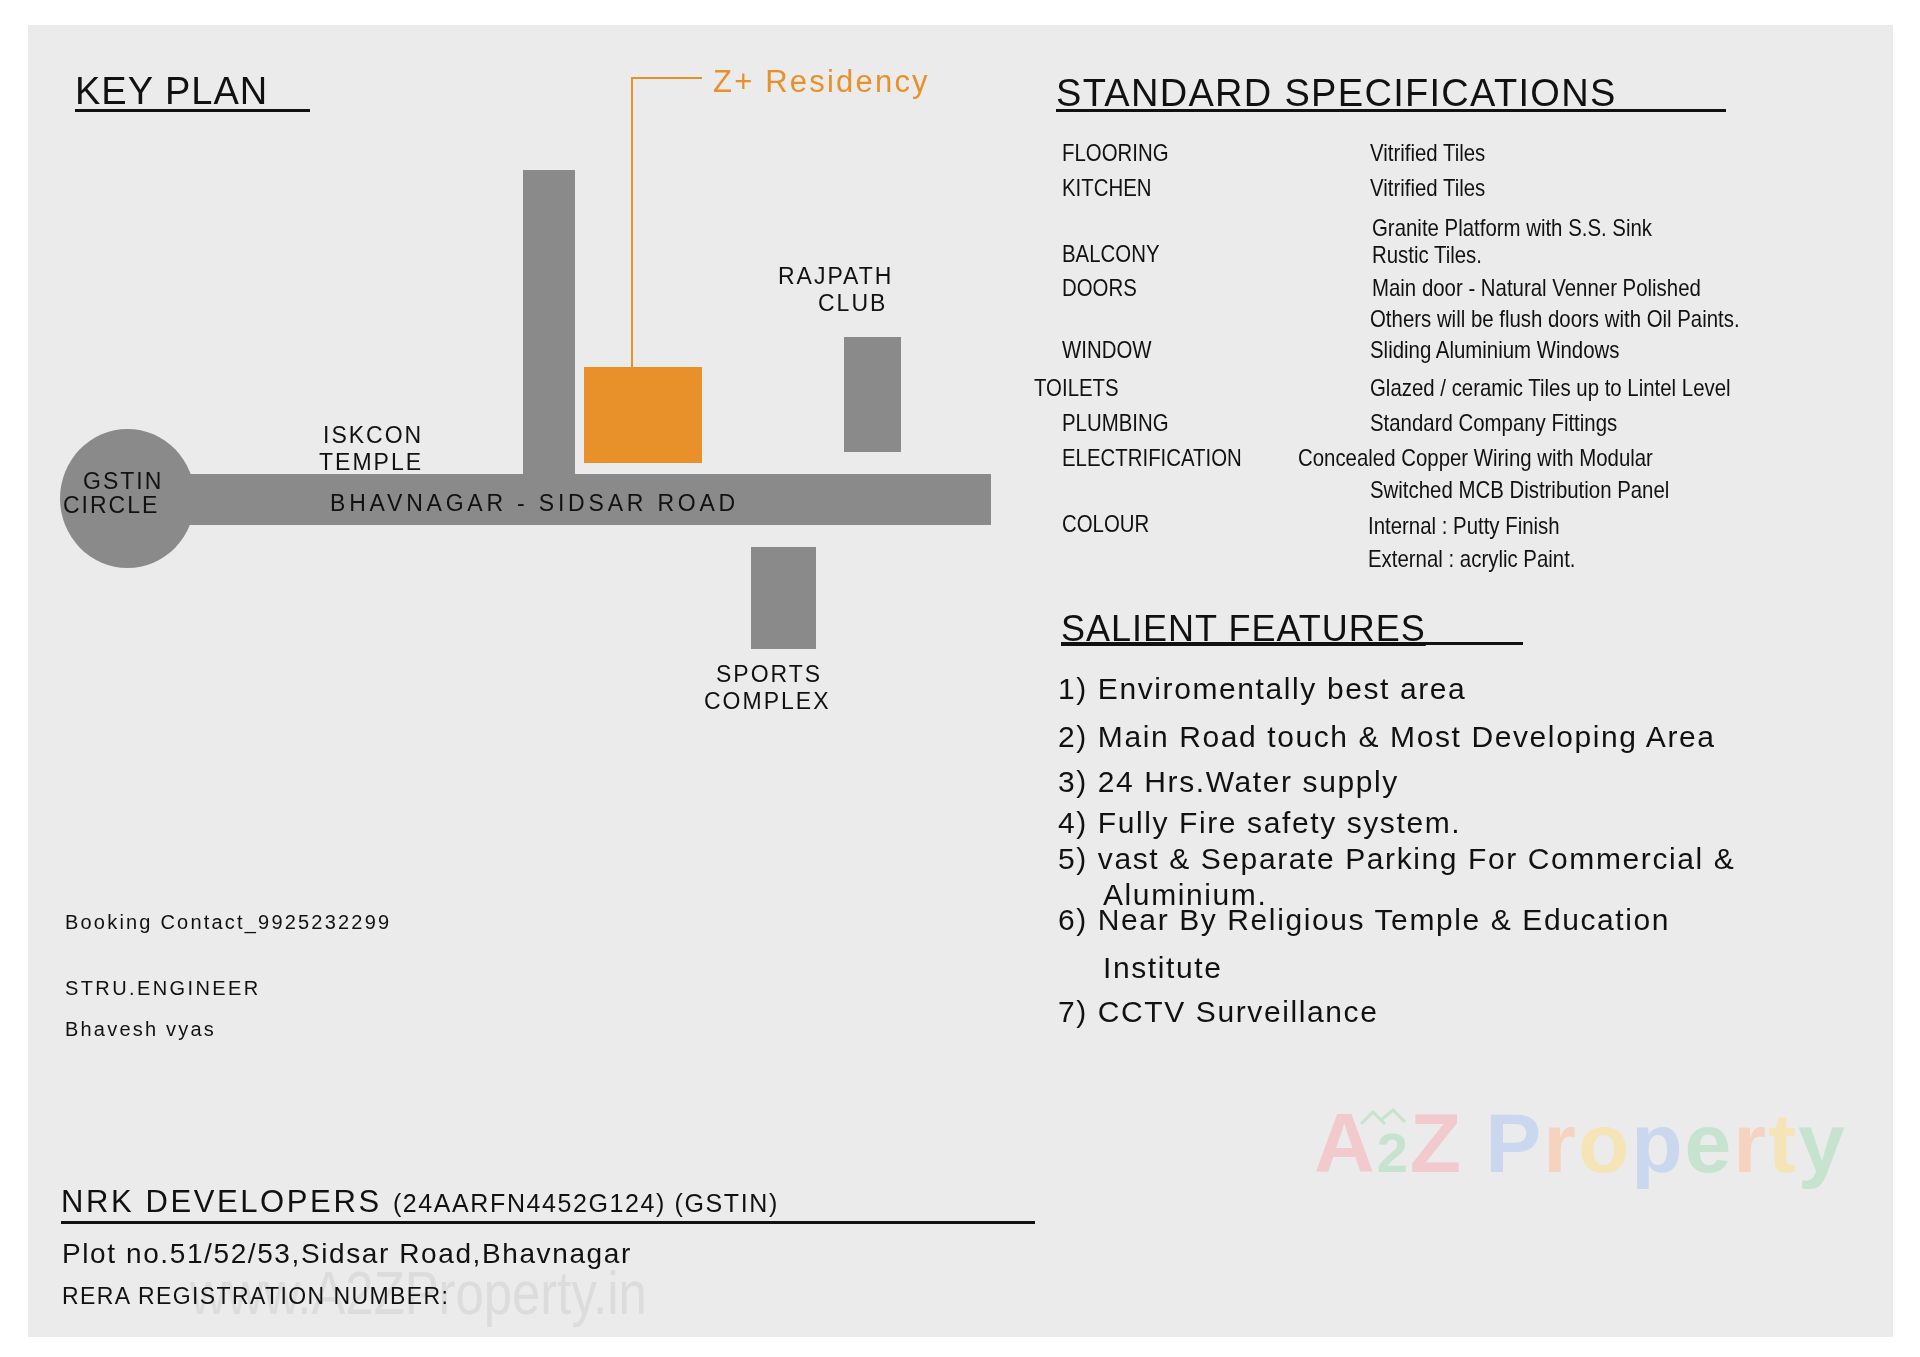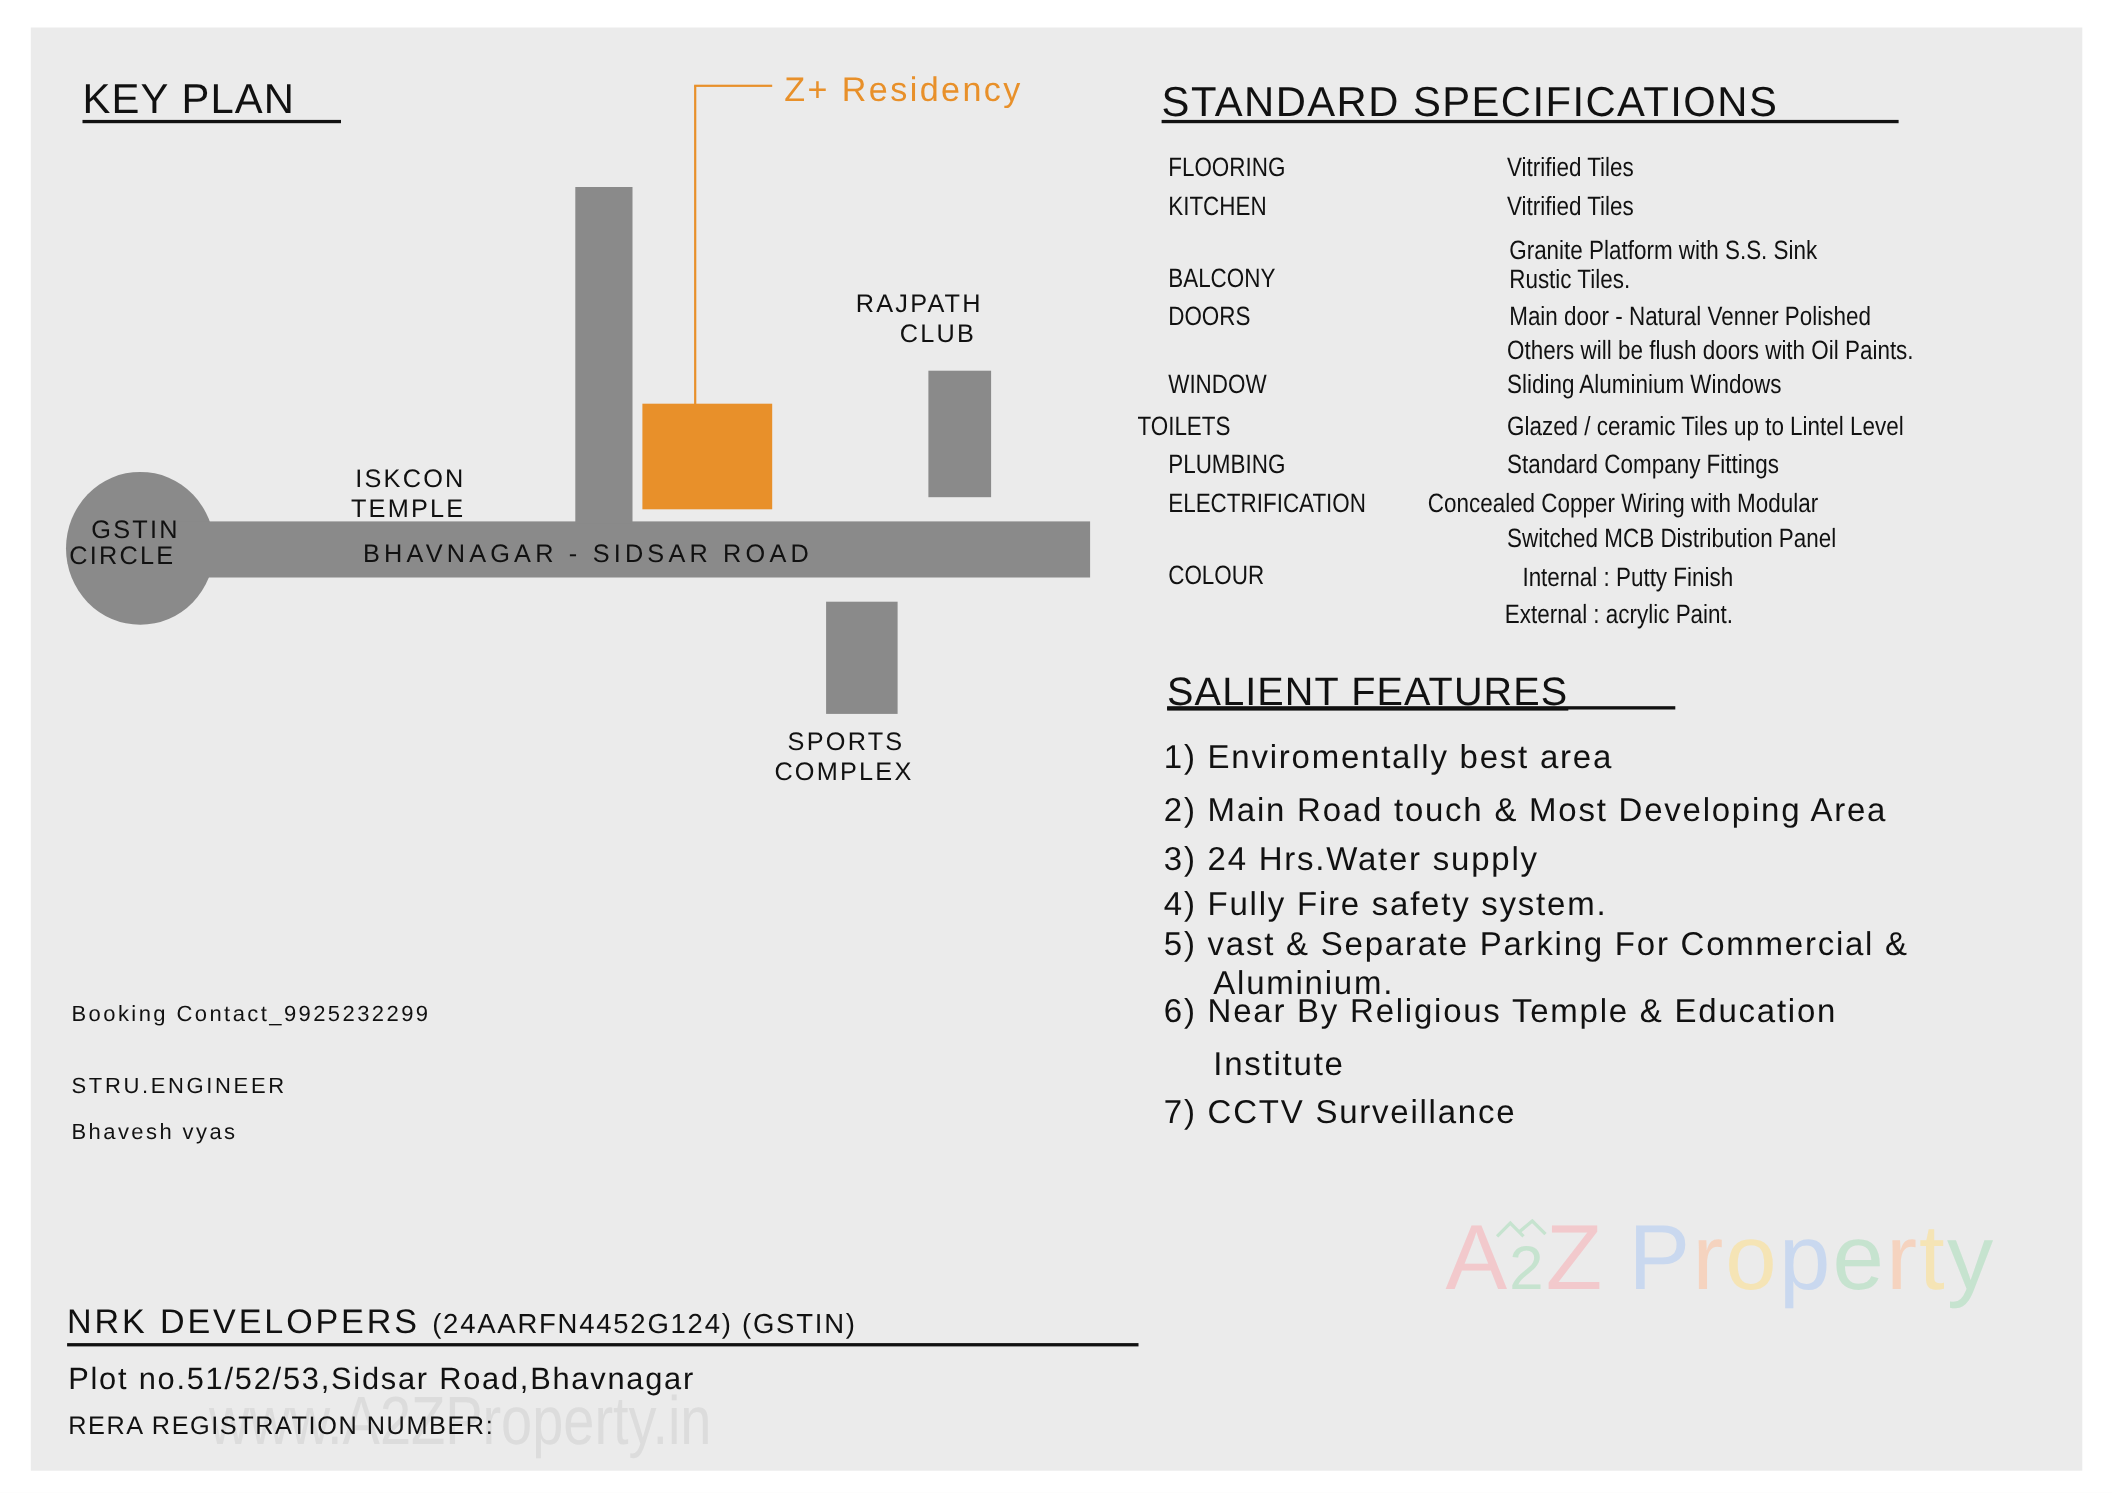--- a/index.html
+++ b/index.html
@@ -7,21 +7,21 @@
   .panel { position: absolute; left: 28px; top: 25px; width: 1865px; height: 1312px; background: #ebebeb; }
   .abs { position: absolute; white-space: nowrap; }
   .shape { position: absolute; background: #8a8a8a; }
   .heading { font-size: 38px; line-height: 1; letter-spacing: 1px; }
   .uline { position: absolute; height: 3px; background: #111; }
   .map-label { font-size: 23px; line-height: 1; letter-spacing: 2px; }
   .cond { display: inline-block; transform-origin: left top; transform: scaleX(0.85); }
   .spec { font-size: 24px; line-height: 1; text-decoration: underline; }
   .feat { font-size: 30px; line-height: 1; letter-spacing: 1.6px; }
   .contact { font-size: 20px; line-height: 1; letter-spacing: 2.2px; }
-  .wm1 { font-size: 84px; font-weight: normal; line-height: 1; letter-spacing: 2px; }
+  .wm1 { font-size: 84px; font-weight: bold; line-height: 1; letter-spacing: 2px; }
   .wm2 { font-size: 62px; line-height: 1; color: #dcdcdc; }
 </style>
 </head>
 <body>
 
 <div class="panel"></div>
 
 <div class="abs heading" style="left:75px; top:72px;">KEY PLAN</div>
 <div class="uline" style="left:75px; top:109px; width:235px;"></div>
 
@@ -70,21 +70,21 @@
 <div class="abs spec" style="left:1370px; top:376px;"><span class="cond">Glazed / ceramic Tiles up to Lintel Level</span></div>
 
 <div class="abs spec" style="left:1062px; top:411px;"><span class="cond">PLUMBING</span></div>
 <div class="abs spec" style="left:1370px; top:411px;"><span class="cond">Standard Company Fittings</span></div>
 
 <div class="abs spec" style="left:1062px; top:446px;"><span class="cond">ELECTRIFICATION</span></div>
 <div class="abs spec" style="left:1298px; top:446px;"><span class="cond">Concealed Copper Wiring with Modular</span></div>
 <div class="abs spec" style="left:1370px; top:478px;"><span class="cond">Switched MCB Distribution Panel</span></div>
 
 <div class="abs spec" style="left:1062px; top:512px;"><span class="cond">COLOUR</span></div>
-<div class="abs spec" style="left:1368px; top:514px;margin-left:16px;"><span class="cond">Internal : Putty Finish</span></div>
+<div class="abs spec" style="left:1368px; top:514px;"><span class="cond">Internal : Putty Finish</span></div>
 <div class="abs spec" style="left:1368px; top:547px;"><span class="cond">External : acrylic Paint.</span></div>
 
 <div class="abs heading" style="left:1061px; top:611px; font-size:36px;text-decoration:underline;">SALIENT FEATURES</div>
 <div class="uline" style="left:1061px; top:642px; width:462px;"></div>
 
 <div class="abs feat" style="left:1058px; top:674px;"><span>1)</span> <span>Enviromentally best area</span></div>
 <div class="abs feat" style="left:1058px; top:722px;"><span>2)</span> <span>Main Road touch &amp; Most Developing Area</span></div>
 <div class="abs feat" style="left:1058px; top:767px;"><span>3)</span> <span>24 Hrs.Water supply</span></div>
 <div class="abs feat" style="left:1058px; top:808px;"><span>4)</span> <span>Fully Fire safety system.</span></div>
 <div class="abs feat" style="left:1058px; top:844px;"><span>5)</span> <span>vast &amp; Separate Parking For Commercial &amp;</span></div>

